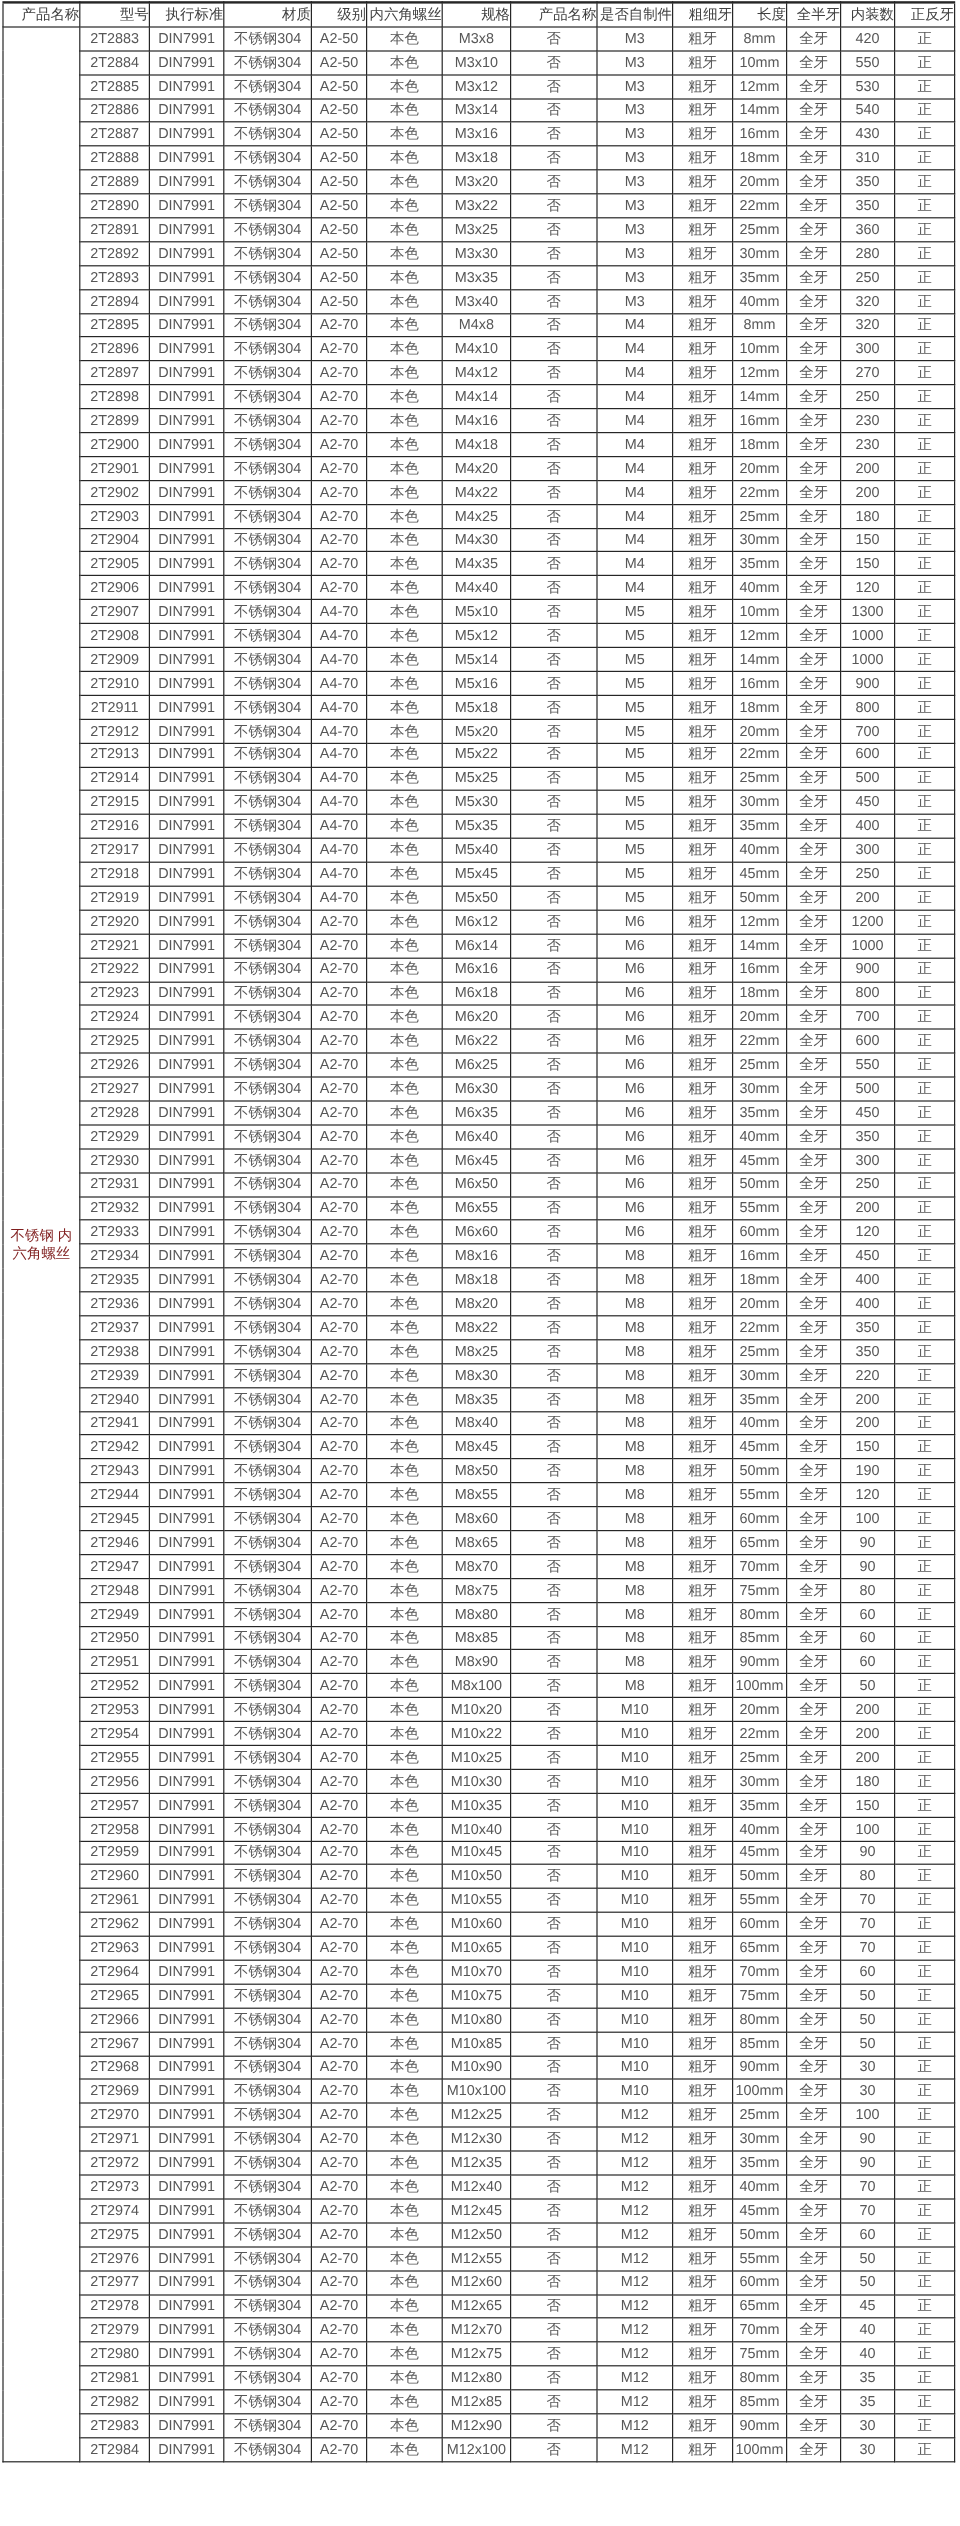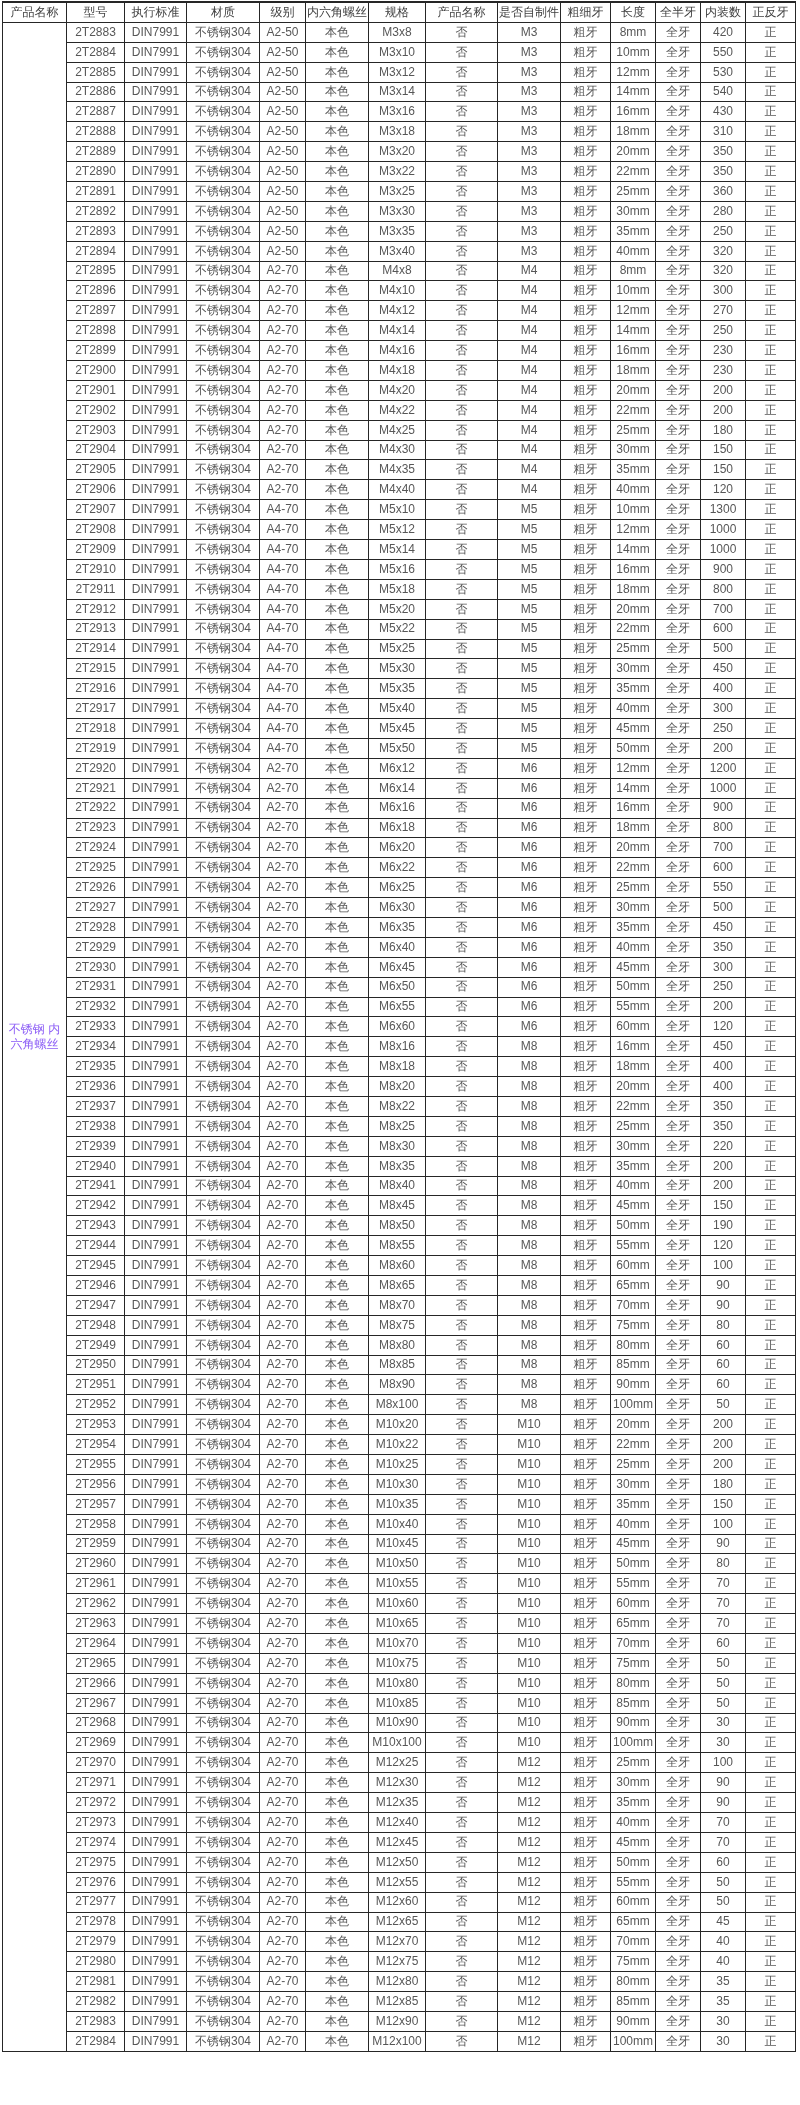--- a/index.html
+++ b/index.html
@@ -1,23 +1,23 @@
 <!DOCTYPE html>
 <html><head>
 <meta charset="utf-8">
 <style>
   html,body{margin:0;padding:0;background:#ffffff;}
   body{width:800px;height:2105px;font-family:"Liberation Sans","DejaVu Sans",sans-serif;}
   .table-wrap{padding:1px 0 0 2px;}
   table{border-collapse:collapse;table-layout:fixed;width:793px;border:1px solid #262626;border-top:2px solid #262626;}
   th,td{border:1px solid #262626;height:18.9px;padding:0;text-align:center;vertical-align:middle;
         overflow:hidden;white-space:nowrap;font-size:12px;line-height:1.1;}
-  th{font-weight:normal;color:#3f3f3f;background:#ffffff;}
+  th{font-weight:normal;color:#3f3f3f;background:#ffffff;text-align:right;}
   td{color:#575757;background:#ffffff;}
-  td.product-cell{white-space:normal;line-height:15px;padding:0 5px;color:#8b5cf6;}
+  td.product-cell{white-space:normal;line-height:15px;padding:0 5px;color:#7f1d1d;}
 </style>
 </head>
 <body>
 
 <div class="table-wrap">
   <table>
     <colgroup>
       <col style="width:64px">
         <col style="width:58px">
         <col style="width:62px">

